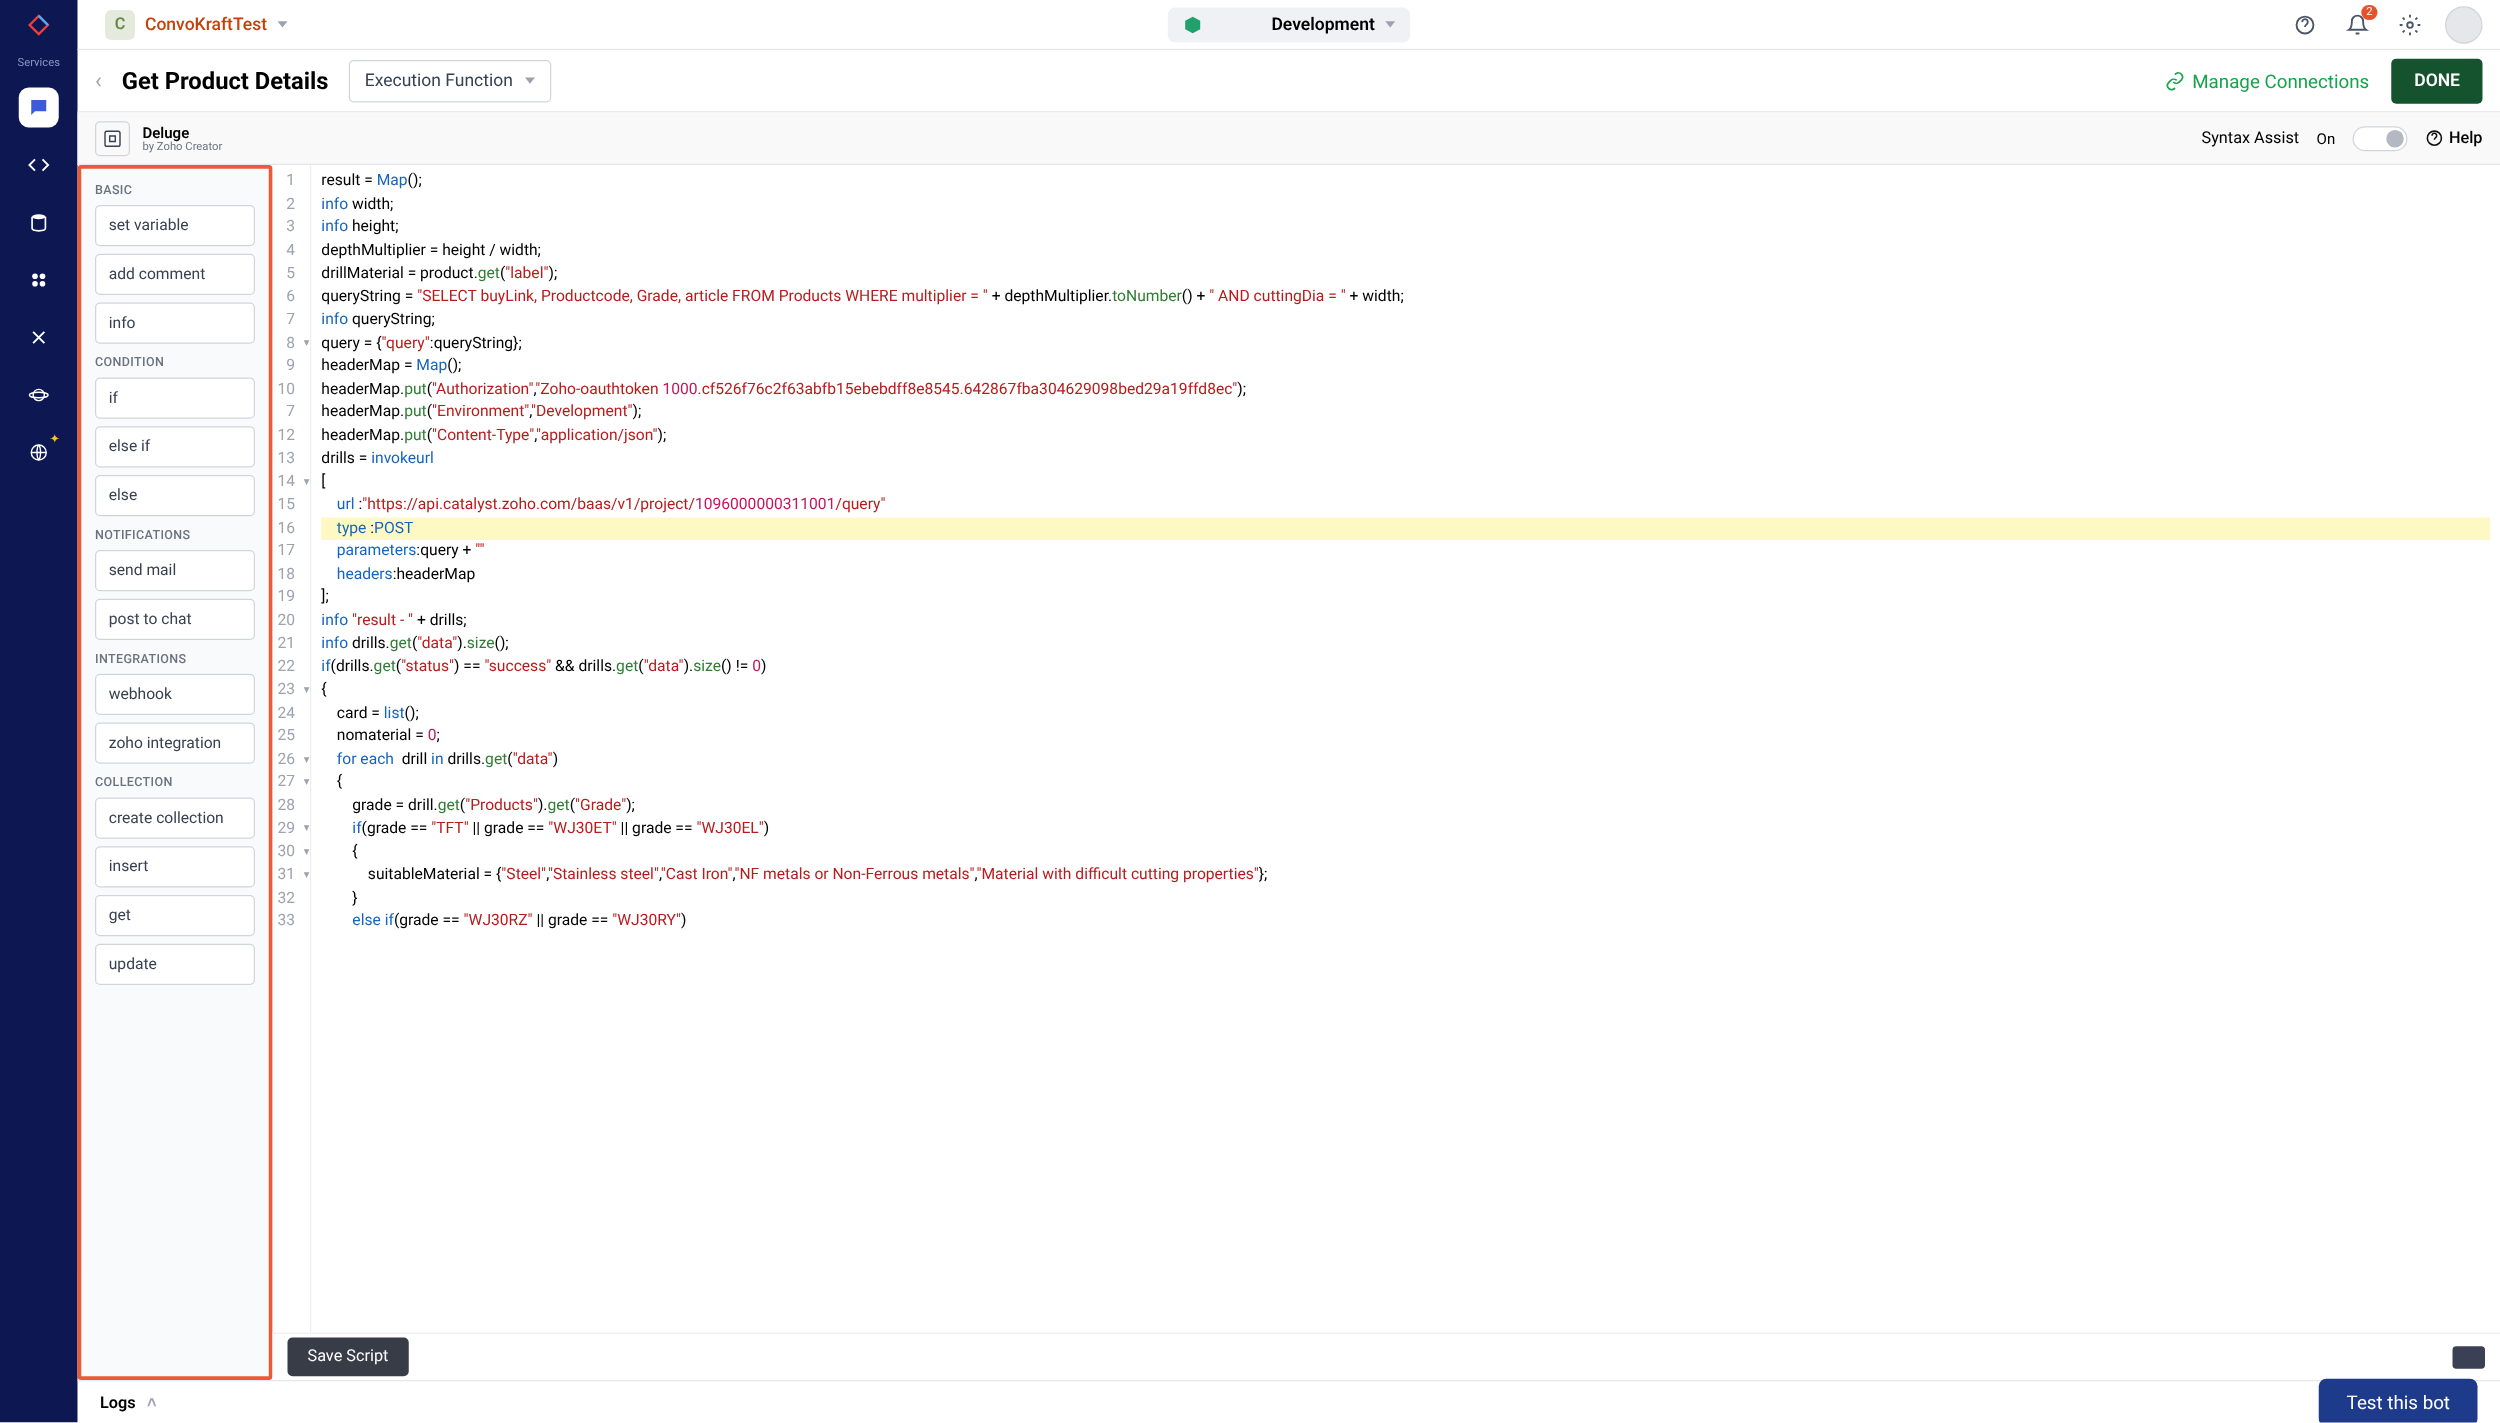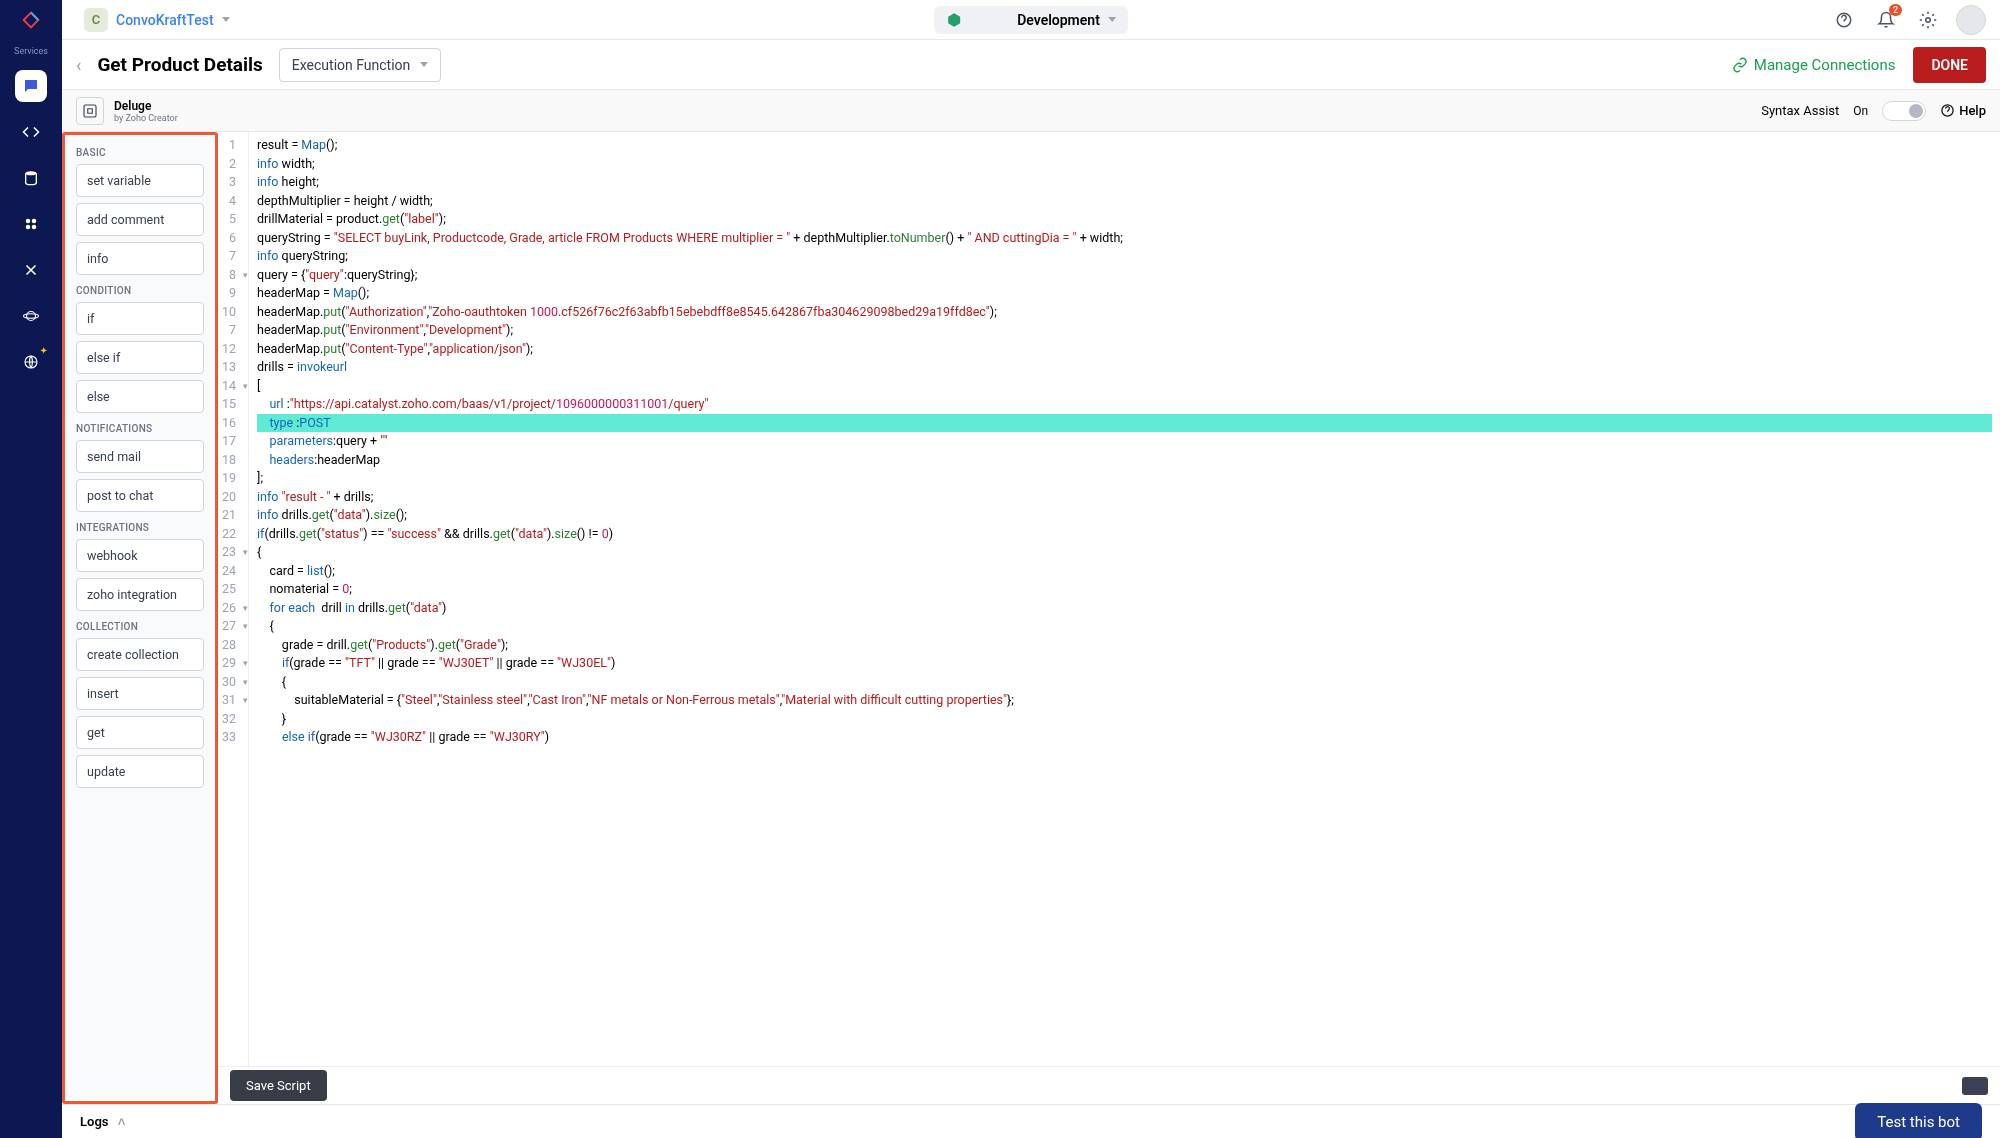--- a/index.html
+++ b/index.html
@@ -12,37 +12,37 @@
     .nav-rail .services-label { color: #8a95c5; font-size: 9px; }
     .nav-rail .rail-icon { width: 32px; height: 32px; border-radius: 8px; display: flex; align-items: center; justify-content: center; color: #fff; cursor:pointer; }
     .nav-rail .rail-icon.active { background: #fff; color: #3b5bdb; }
 
     .main { flex: 1; display: flex; flex-direction: column; min-width: 0; }
 
     
     .topbar { height: 40px; border-bottom: 1px solid #e5e7eb; display: flex; align-items: center; padding: 0 14px; gap: 12px; }
     .workspace-chip { display: flex; align-items: center; gap: 8px; padding: 4px 8px; border-radius: 6px; cursor:pointer; }
     .ws-initial { width: 24px; height: 24px; background: #e4ebdd; color: #6b8645; font-weight: 600; border-radius: 5px; display:flex; align-items:center; justify-content:center; font-size: 13px; }
-    .ws-name { font-size: 14px; color: #3b82f6; font-weight: 500; }
+    .ws-name { font-size: 14px; color: #c2410c; font-weight: 500; }
     .env-chip { margin-left: auto; margin-right: auto; display:flex; align-items:center; gap:8px; background:#f0f1f5; padding:6px 12px; border-radius:6px; cursor:pointer; position: absolute; left: 50%; transform: translateX(-50%);}
     .env-chip .cube { color:#22a06b; }
     .env-name { font-weight:600; font-size:14px;margin-left:47px; }
     .topbar-right { margin-left: auto; display:flex; align-items:center; gap:14px; }
     .topbar-right .icon-btn { width: 28px; height: 28px; border-radius: 50%; display:flex;align-items:center;justify-content:center; cursor:pointer; color:#4b5563; position:relative;}
     .badge { position:absolute; top:-2px; right:-2px; background:#e5532e; color:#fff; font-size:9px; border-radius:8px; padding:0 4px; line-height:12px;}
     .avatar { width:30px; height:30px; border-radius:50%; background:#e5e7eb; border: 1px solid #d1d5db;}
 
     
     .titlebar { height: 50px; border-bottom: 1px solid #e5e7eb; display:flex; align-items:center; padding: 0 14px; gap:16px; }
     .back-arrow { color:#9ca3af; cursor:pointer; font-size:18px;}
     .page-title { font-weight:700; font-size:19px; }
     .select-box { border:1px solid #d1d5db; padding: 8px 12px; border-radius:4px; display:flex; align-items:center; gap:10px; cursor:pointer; font-size:14px; color:#374151;}
     .titlebar-right { margin-left:auto; display:flex; align-items:center; gap:18px;}
     .manage-link { color:#16a34a; font-size:15px; display:flex; align-items:center; gap:6px; cursor:pointer;}
-    .done-btn { background:#b91c1c; color:#fff; font-weight:600; padding:10px 18px; border-radius:4px; font-size:14px; cursor:pointer; border:none;}
+    .done-btn { background:#14532d; color:#fff; font-weight:600; padding:10px 18px; border-radius:4px; font-size:14px; cursor:pointer; border:none;}
 
     
     .infobar { height: 42px; background:#f9f9fa; border-bottom:1px solid #e5e7eb; display:flex; align-items:center; padding:0 14px; gap:10px; font-size:13px;}
     .deluge-icon { width:28px; height:28px; border:1px solid #d1d5db; border-radius:4px; display:flex;align-items:center;justify-content:center; color:#16a34a;}
     .deluge-text .title { font-weight:600; font-size:12px; }
     .deluge-text .sub { font-size:9px; color:#6b7280;}
     .infobar-right { margin-left:auto; display:flex; align-items:center; gap:14px;}
     .toggle { width:44px; height:20px; background:#fff; border:1px solid #d1d5db; border-radius:10px; position:relative; cursor:pointer;}
     .toggle::after { content:''; position:absolute; right:2px; top:2px; width:14px; height:14px; background:#b4b8c3; border-radius:50%;}
     .help-link { display:flex; align-items:center; gap:4px; cursor:pointer; font-weight:500;}
@@ -56,21 +56,21 @@
     .snippet-panel h4:first-child { margin-top:0;}
     .snippet-item { border:1px solid #d1d5db; background:#fff; border-radius:4px; padding:8px 10px; font-size:12.5px; margin-bottom:6px; cursor:pointer; color:#374151;}
 
     
     .code-wrap { flex:1; display:flex; flex-direction:column; min-width:0;}
     .code-editor { flex:1; display:flex; font-family: 'SF Mono', Menlo, Monaco, Consolas, monospace; font-size:12.5px; overflow:auto; line-height:18.5px; position:relative;}
     .gutter { background:#fff; color:#9ca3af; text-align:right; padding: 4px 6px 4px 4px; user-select:none; border-right:1px solid #eee;}
     .gutter .ln { padding-right:6px; height:18.5px;}
     .code { flex:1; padding:4px 8px; white-space:pre; }
     .code .line { height:18.5px; }
-    .code .line.hl { background:#5eead4; }
+    .code .line.hl { background:#fef9c3; }
     .code .kw { color:#1565c0; }
     .code .fn { color:#2e7d32; }
     .code .str { color:#b71c1c; }
     .code .num { color:#c2185b; }
 
     
     .savebar { height:38px; display:flex; align-items:center; padding:0 12px; background:#fff; border-top:1px solid #eee;}
     .save-btn { background:#373c47; color:#fff; border:none; padding:8px 16px; border-radius:4px; font-size:13px; cursor:pointer;}
     .kbd-btn { margin-left:auto; width:26px;height:18px; background:#3b4054; border-radius:3px; cursor:pointer;}
 

